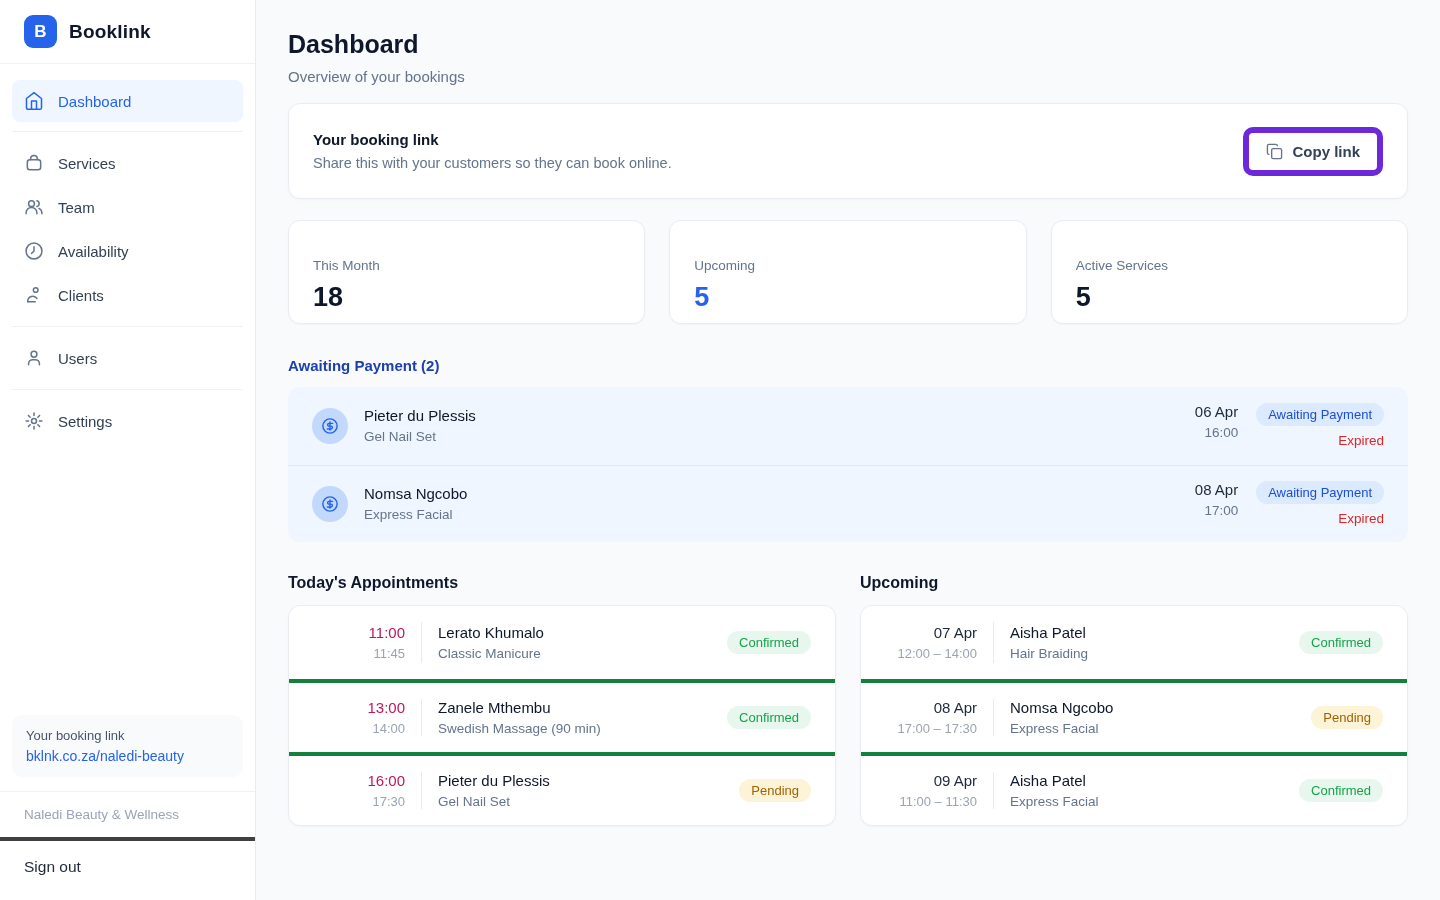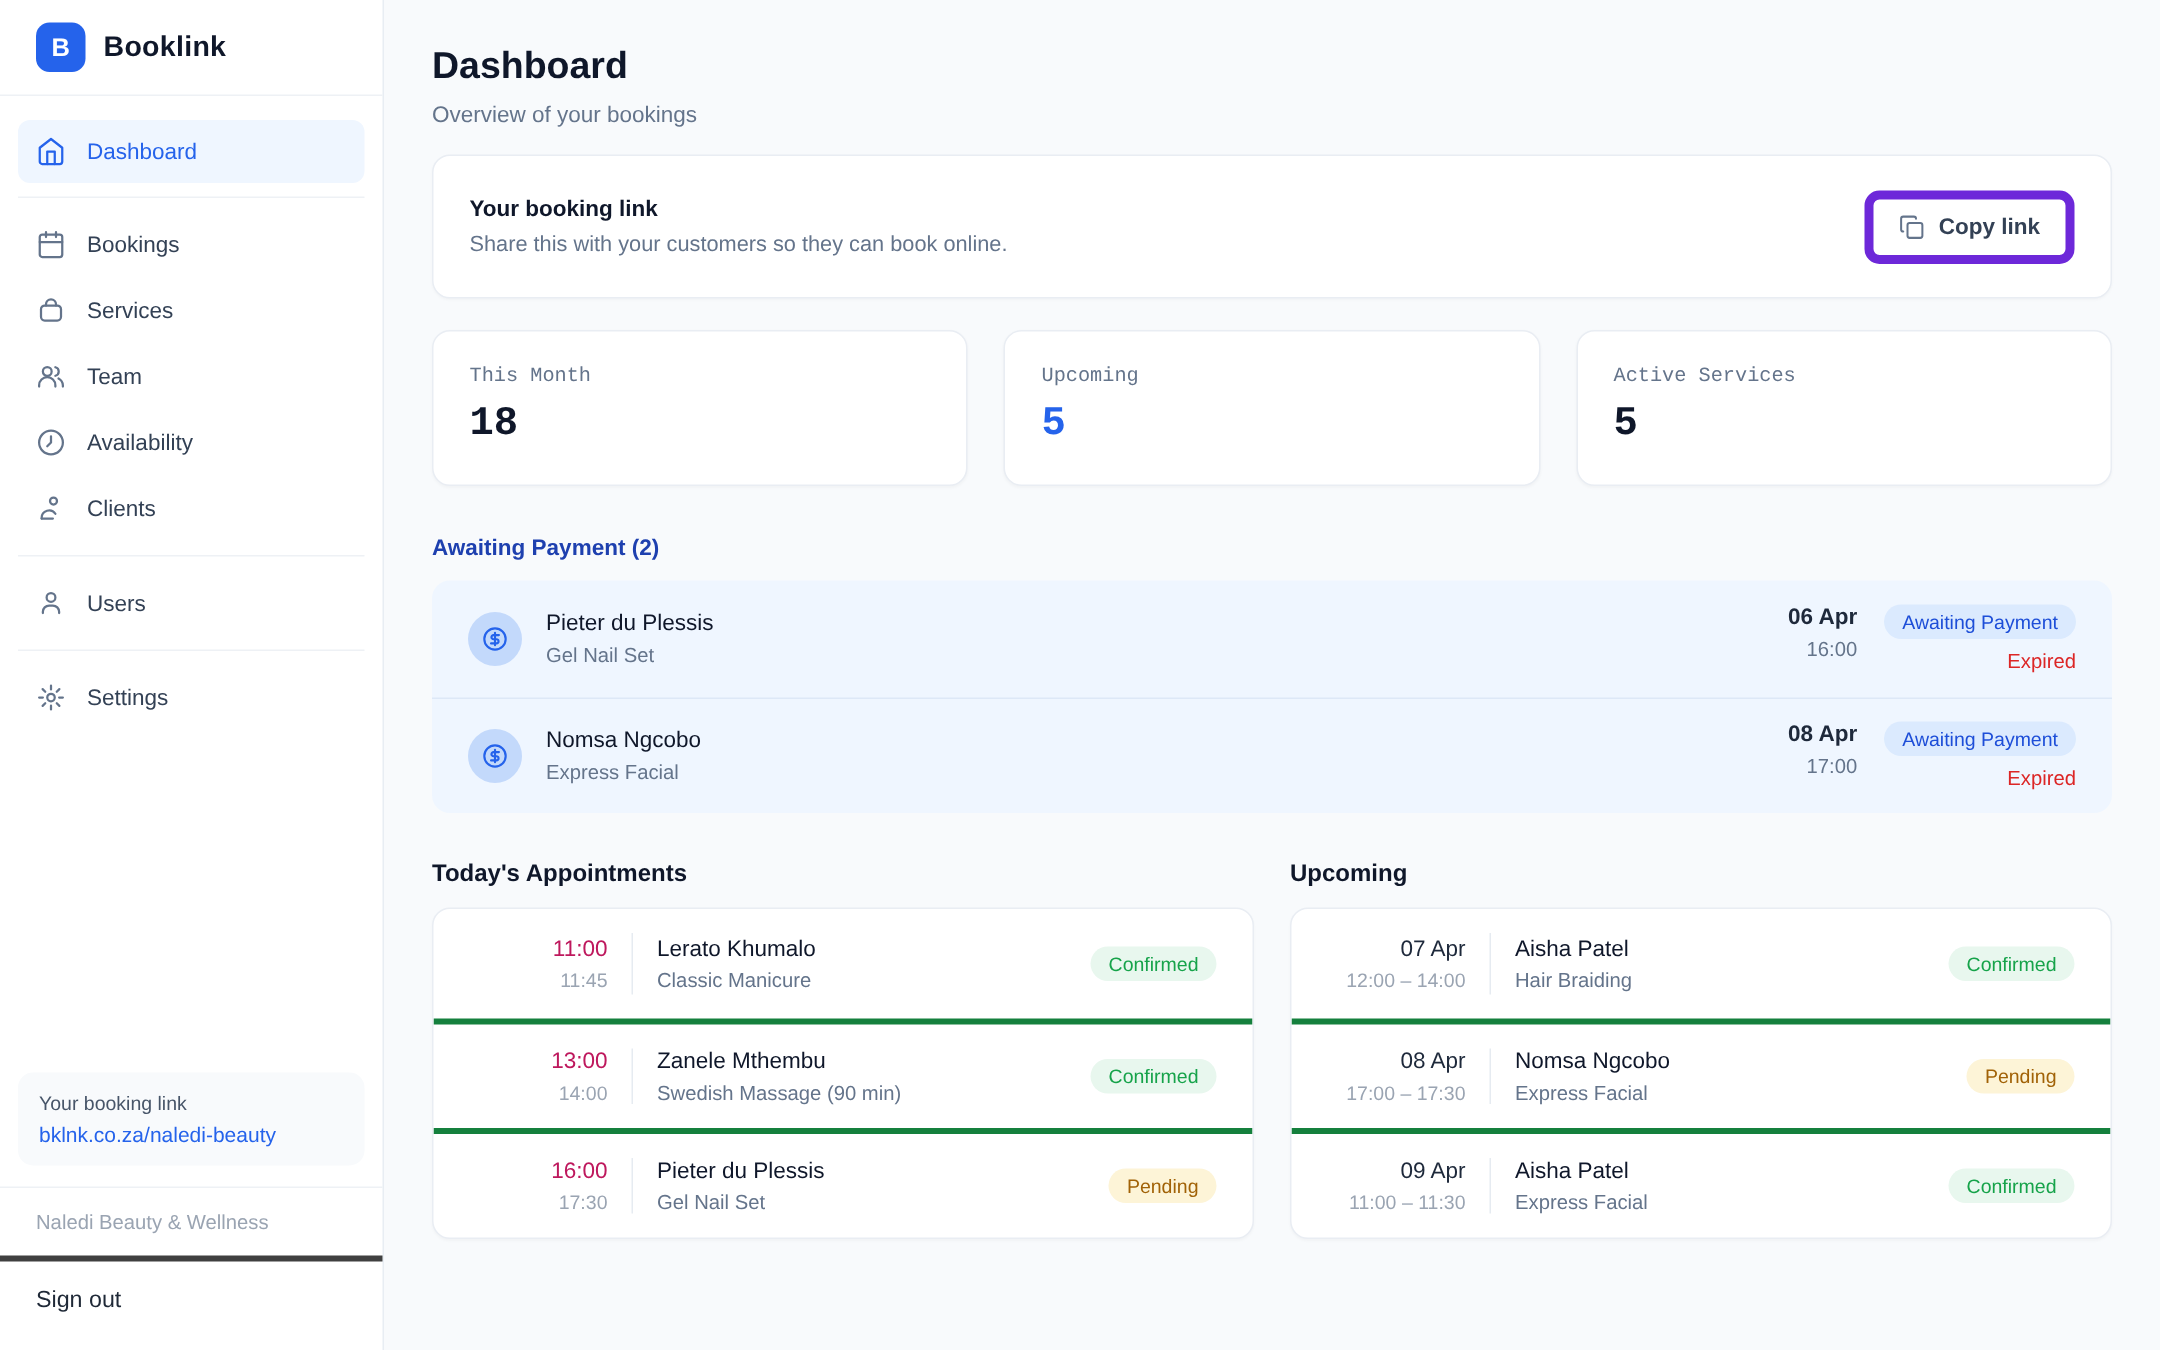--- a/index.html
+++ b/index.html
@@ -47,38 +47,38 @@
   }
   .link-card { margin-top:18px; padding:22px 24px; display:flex; align-items:center; justify-content:space-between; height:96px; }
   .lc-title { font-size:15px; font-weight:bold; color:#0f172a; }
   .lc-desc { margin-top:7px; font-size:14.5px; color:#64748b; }
   .copy-btn {
     display:flex; align-items:center; gap:9px; padding:10px 17px; background:#fff;
     border:6px solid #6d28d9; border-radius:10px; font-size:15px; font-weight:bold; color:#334155; cursor:pointer;
   }
   .copy-btn .cicon { color:#64748b; display:flex; }
   .stats { margin-top:21px; display:grid; grid-template-columns:1fr 1fr 1fr; gap:24px; }
-  .stat-card { padding:23px 24px; height:104px;font-family:Liberation Mono, monospace; }
+  .stat-card { padding:37px 24px; height:104px; }
   .stat-label { font-size:13.5px; color:#64748b; }
   .stat-value { margin-top:9px; font-size:27px; font-weight:bold; color:#0f172a; }
   .stat-value.accent { color:#2563eb; }
   .ap-heading { margin-top:33px; font-size:15px; font-weight:bold; color:#1e40af; }
   .ap-panel { margin-top:13px; background:#eff6ff; border-radius:12px; overflow:hidden; }
   .ap-row { display:flex; align-items:center; padding:16px 24px; height:77.5px; cursor:pointer; }
   .ap-row + .ap-row { border-top:1px solid #dde8f7; }
   .ap-avatar {
     width:36px; height:36px; border-radius:50%; background:#c3d9fb;
     display:flex; align-items:center; justify-content:center; color:#2563eb; flex:none;
   }
   .ap-info { margin-left:16px; flex:1; }
   .ap-name { font-size:15px; font-weight:500; color:#0f172a; }
   .ap-service { margin-top:5px; font-size:13.5px; color:#64748b; }
   .ap-right { display:flex; align-items:flex-start; gap:18px; }
   .ap-when { text-align:right; }
-  .ap-date { font-size:15px; font-weight:700; color:#1e293b; }
+  .ap-date { font-size:15px; font-weight:400; color:#1e293b; }
   .ap-time { margin-top:5px; font-size:13.5px; color:#64748b; }
   .ap-badges { display:flex; flex-direction:column; align-items:flex-end; }
   .badge { display:inline-block; padding:4px 12px; border-radius:999px; font-size:13px; font-weight:500; white-space:nowrap; }
   .badge-awaiting-payment { background:#dbeafe; color:#1d4ed8; }
   .badge-confirmed { background:#e8f7ee; color:#16a34a; }
   .badge-pending { background:#fdf4d7; color:#a16207; }
   .expired { margin-top:7px; font-size:13.5px; color:#dc2626; }
   .cols { margin-top:32px; display:grid; grid-template-columns:1fr 1fr; gap:24px; }
   .col-heading { font-size:16px; font-weight:bold; color:#0f172a; }
   .appt-card { margin-top:13px; overflow:hidden; }
@@ -112,29 +112,20 @@
             <path d="m3 9 9-7 9 7v11a2 2 0 0 1-2 2H5a2 2 0 0 1-2-2z"></path>
             <path d="M9 22V12h6v10"></path>
           </svg>
       </span>
       <span>Dashboard</span>
     </div>
     <div class="nav-divider"></div>
     <div class="nav-item">
       <span class="nicon">
         <svg width="20" height="20" viewBox="0 0 24 24" fill="none" stroke="currentColor" stroke-width="1.8" stroke-linecap="round" stroke-linejoin="round">
-            <rect x="3" y="4" width="18" height="18" rx="2"></rect>
-            <path d="M16 2v4M8 2v4M3 10h18"></path>
-          </svg>
-      </span>
-      <span>Bookings</span>
-    </div>
-    <div class="nav-item">
-      <span class="nicon">
-        <svg width="20" height="20" viewBox="0 0 24 24" fill="none" stroke="currentColor" stroke-width="1.8" stroke-linecap="round" stroke-linejoin="round">
             <rect x="4" y="8" width="16" height="12" rx="3"></rect>
             <path d="M8 8V7a4 4 0 0 1 8 0v1"></path>
           </svg>
       </span>
       <span>Services</span>
     </div>
     <div class="nav-item">
       <span class="nicon">
         <svg width="20" height="20" viewBox="0 0 24 24" fill="none" stroke="currentColor" stroke-width="1.8" stroke-linecap="round" stroke-linejoin="round">
             <circle cx="9" cy="8" r="3.5"></circle>

